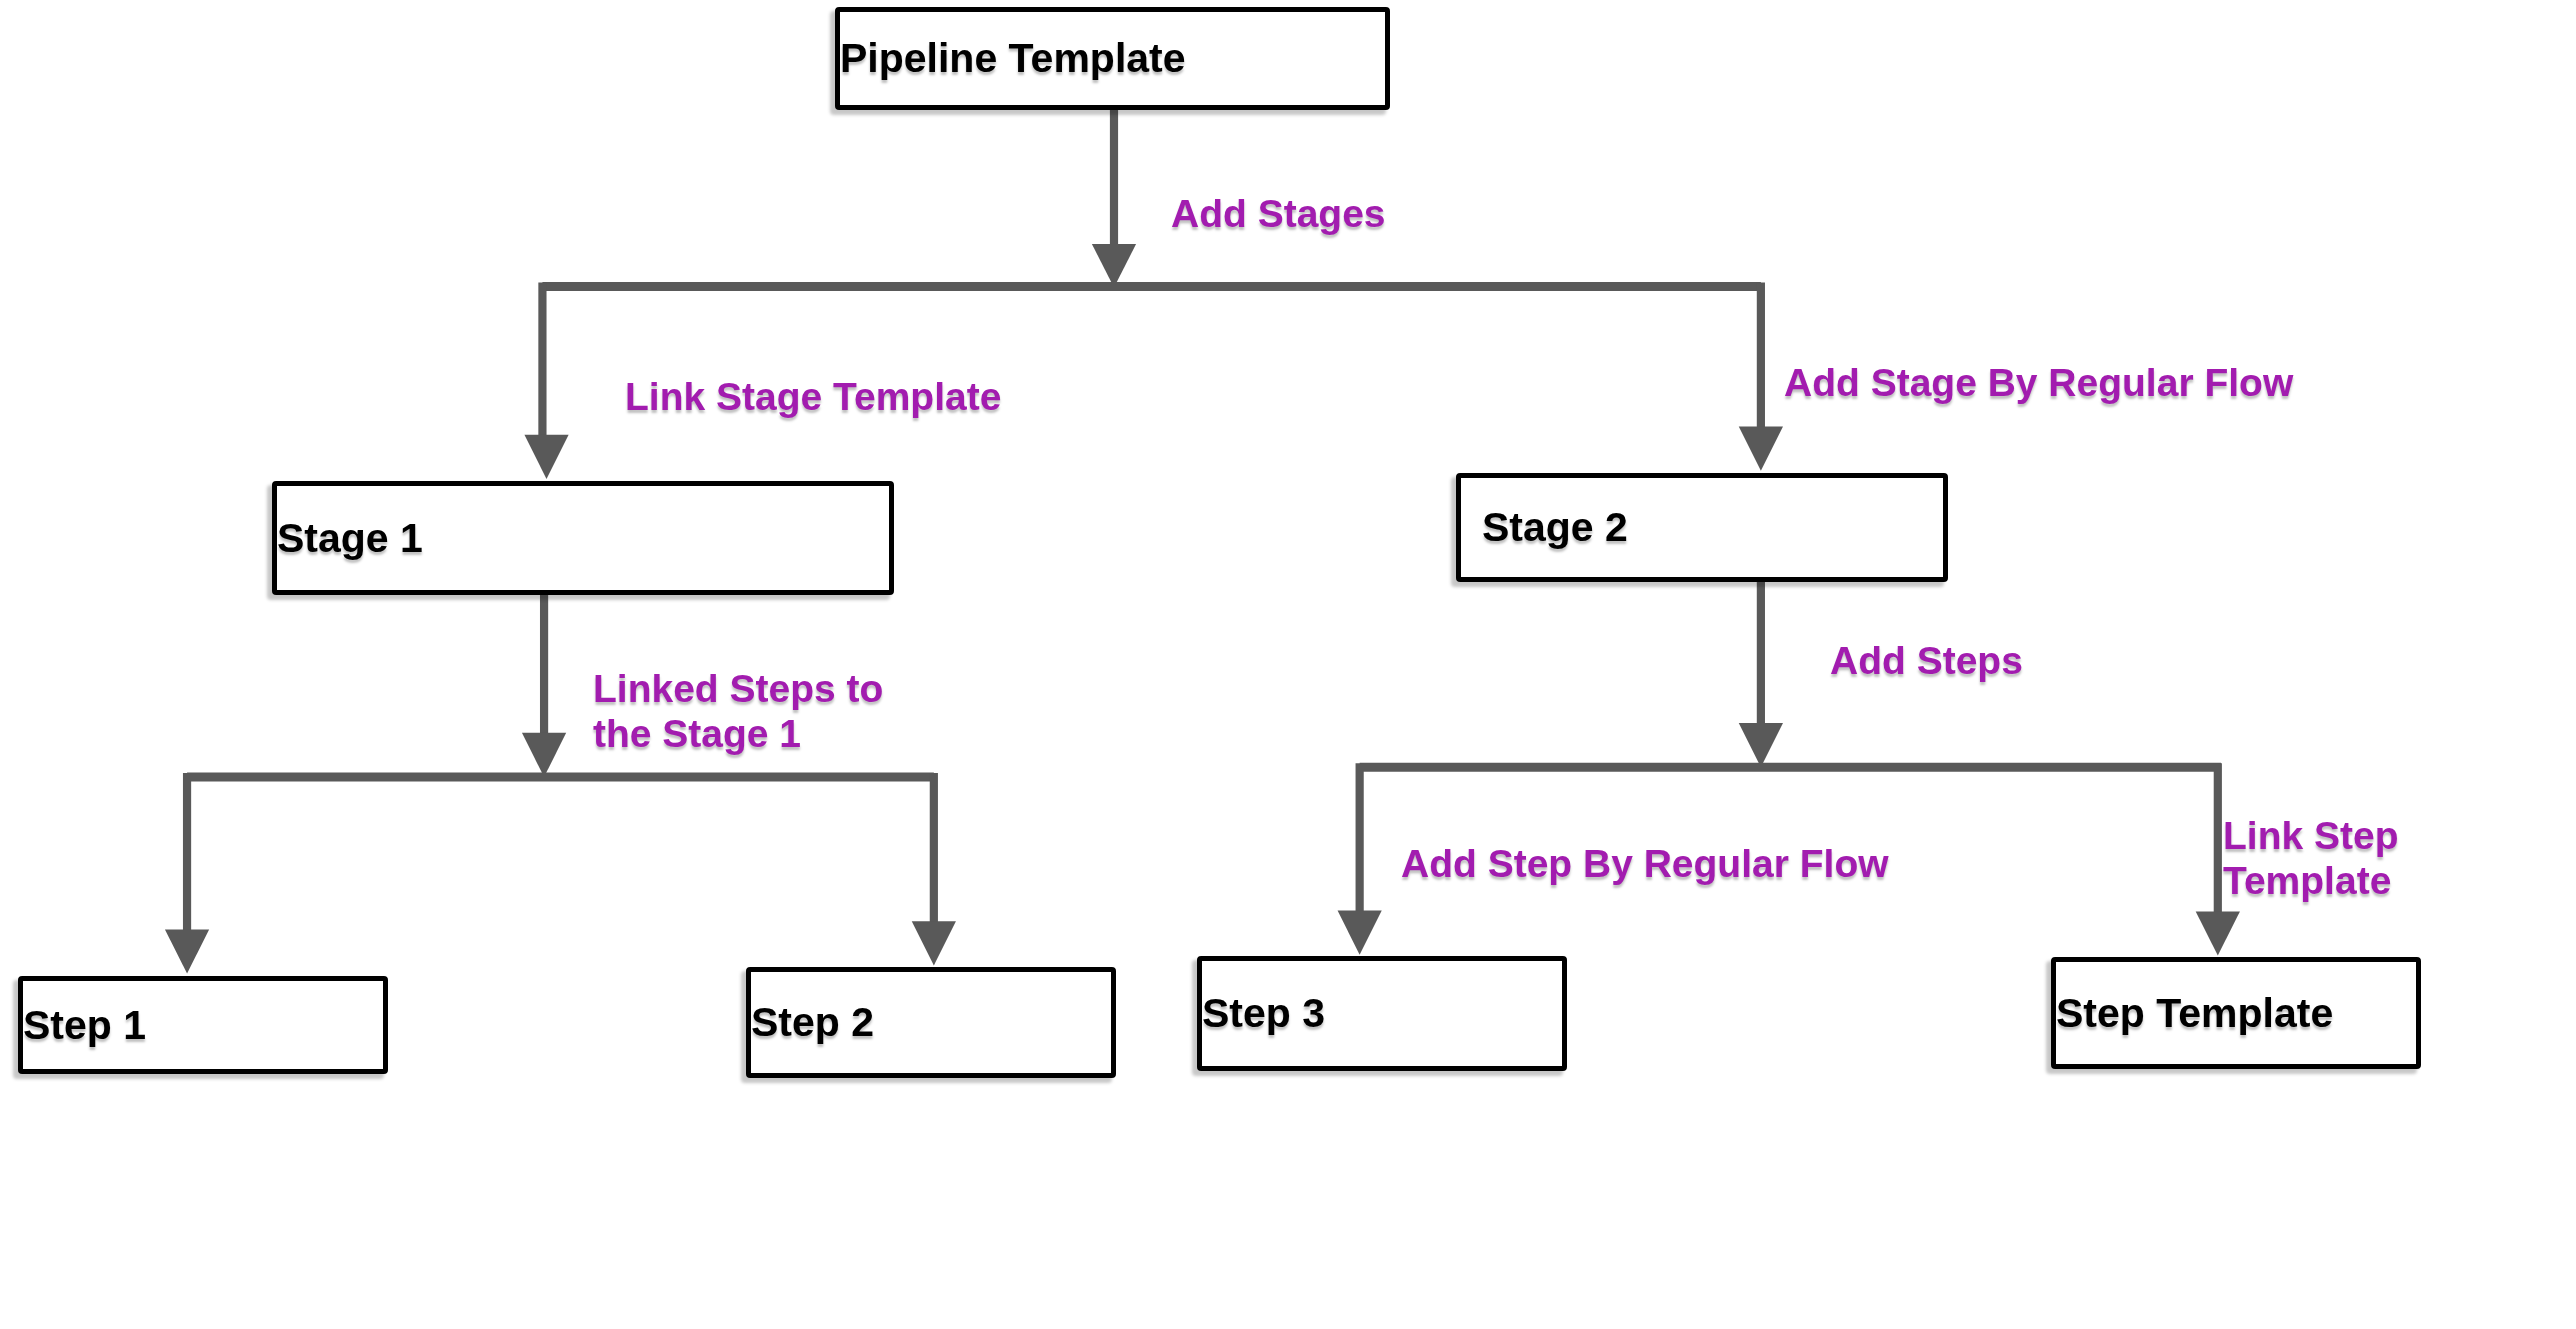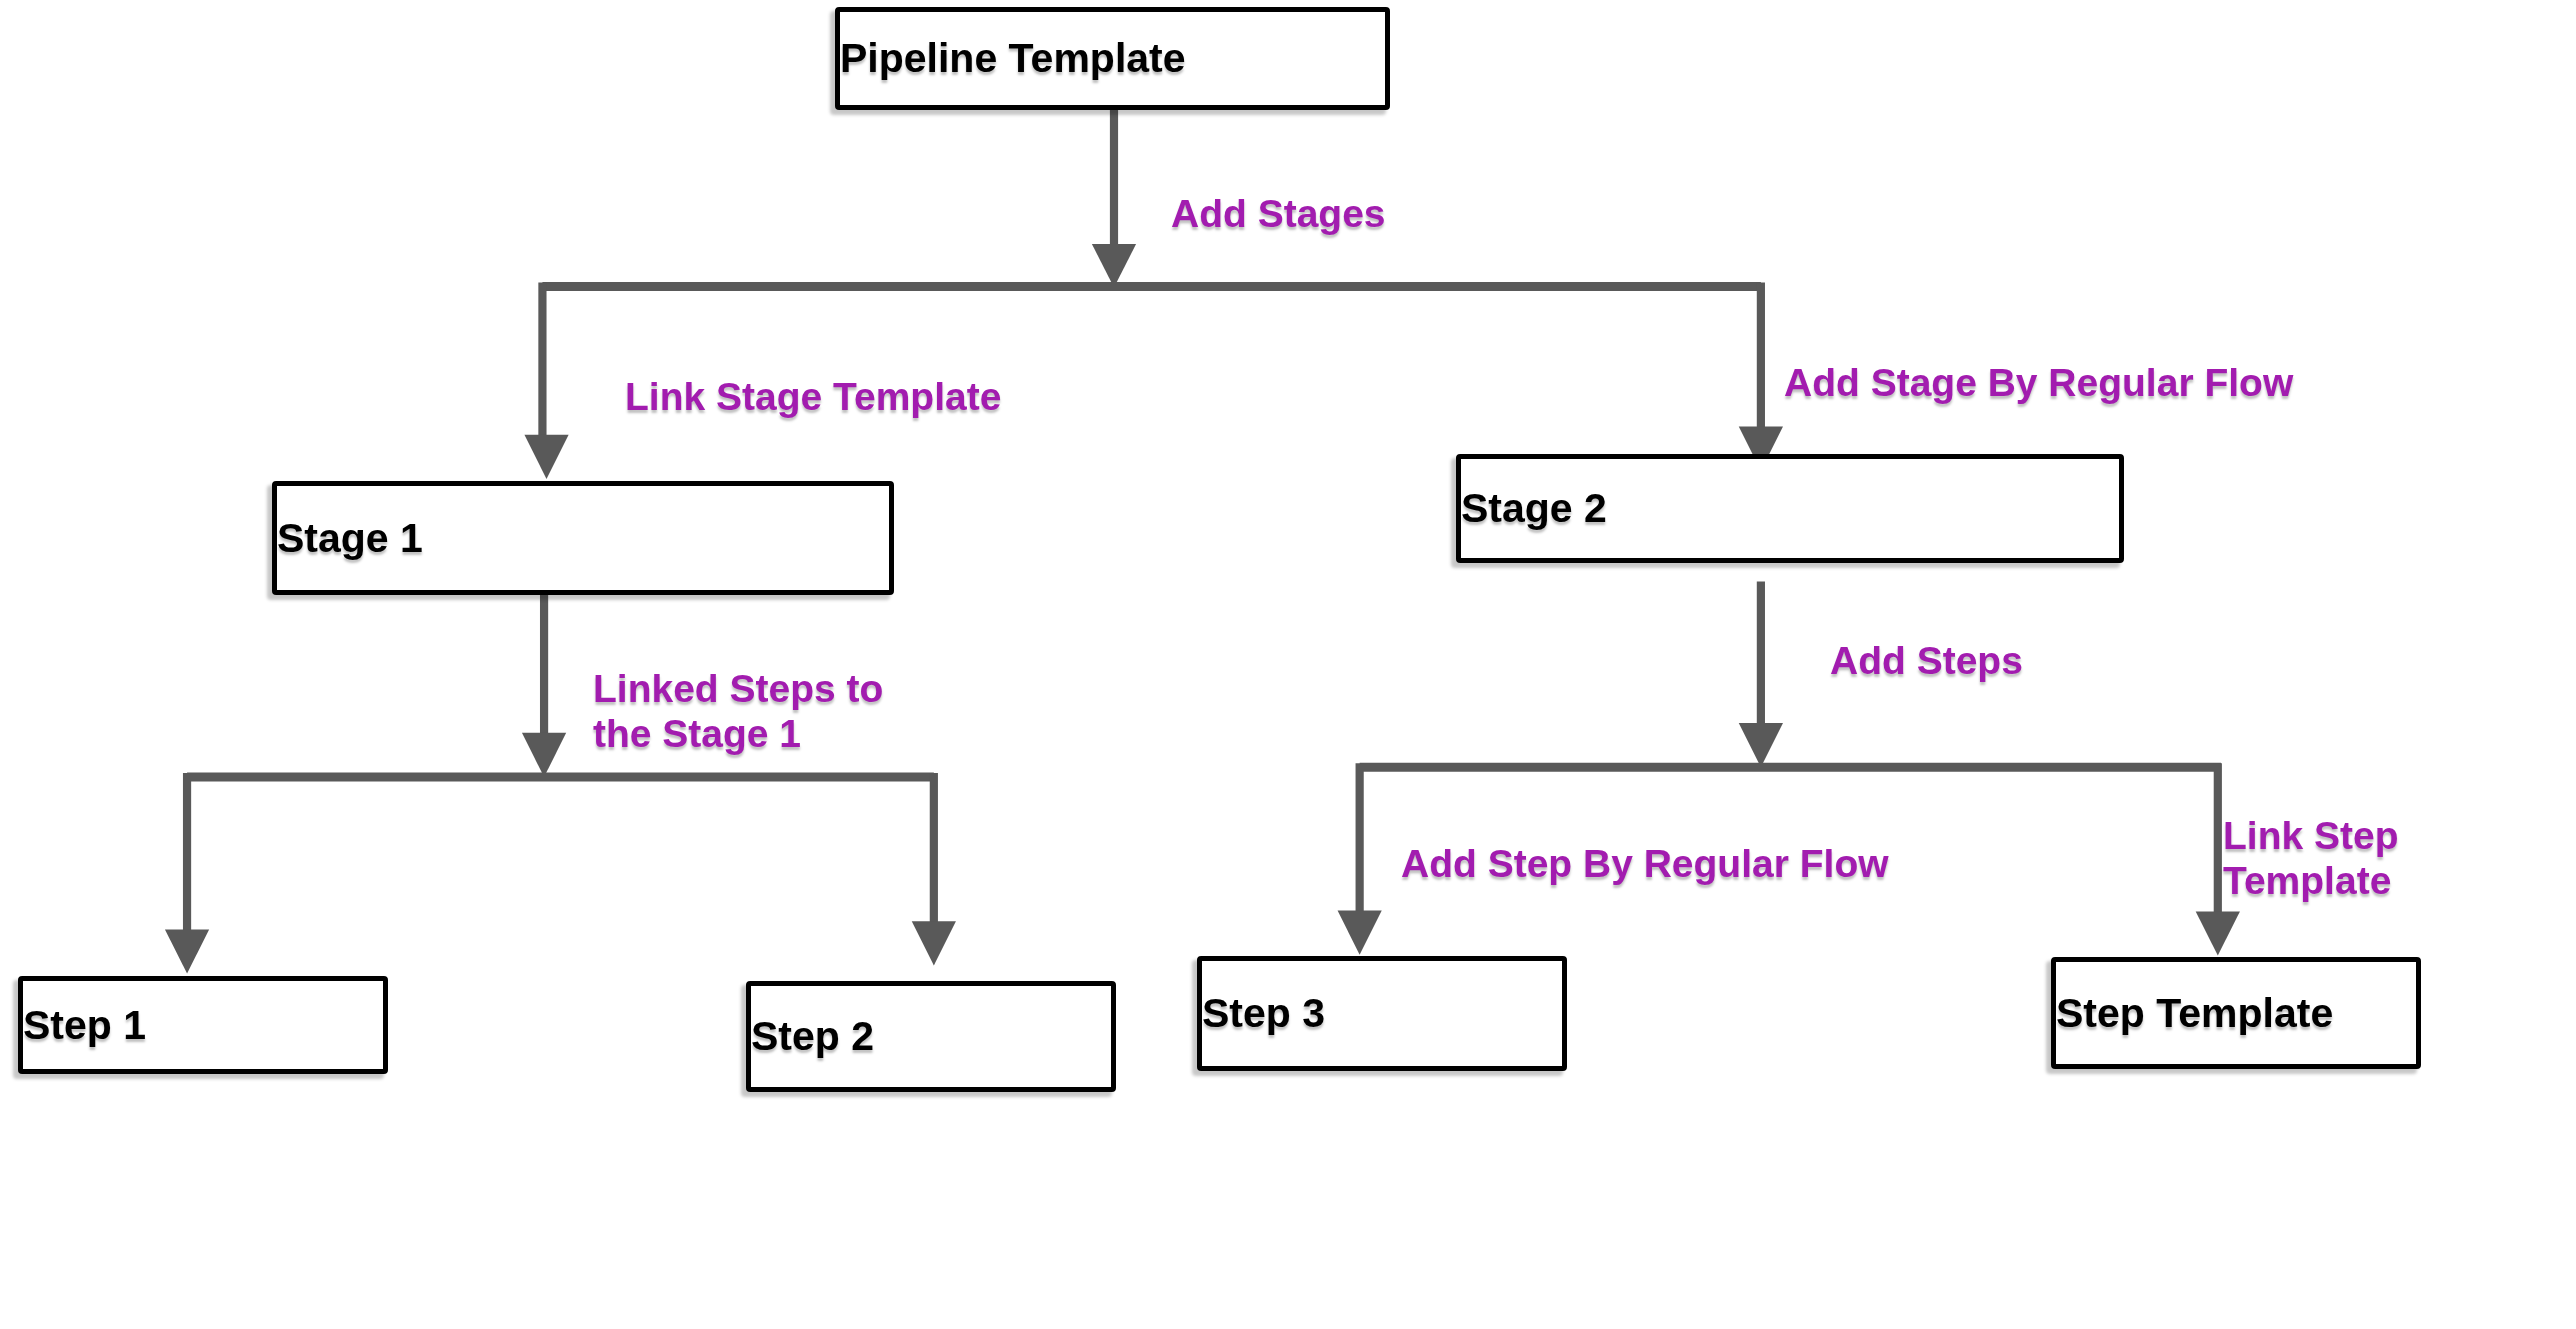--- a/index.html
+++ b/index.html
@@ -109,29 +109,29 @@
   </svg>
 
   <div class="node" style="left:835px; top:6.6px; width:555px; height:103px;">
     <span class="node-label">Pipeline Template</span>
   </div>
 
   <div class="node" style="left:272px; top:481px; width:622px; height:114px;">
     <span class="node-label">Stage 1</span>
   </div>
 
-  <div class="node" style="left:1456px; top:454px; width:668px; height:109px;">
+  <div class="node" style="left:1456px; top:473px; width:492px; height:109px;padding-left:21px;">
     <span class="node-label">Stage 2</span>
   </div>
 
   <div class="node" style="left:18px; top:976px; width:370px; height:98px;">
     <span class="node-label">Step 1</span>
   </div>
 
-  <div class="node" style="left:746px; top:967px; width:370px; height:111px;margin-top:14px;">
+  <div class="node" style="left:746px; top:967px; width:370px; height:111px;">
     <span class="node-label">Step 2</span>
   </div>
 
   <div class="node" style="left:1197px; top:956px; width:370px; height:115px;">
     <span class="node-label">Step 3</span>
   </div>
 
   <div class="node" style="left:2051px; top:957px; width:370px; height:112px;">
     <span class="node-label">Step Template</span>
   </div>

